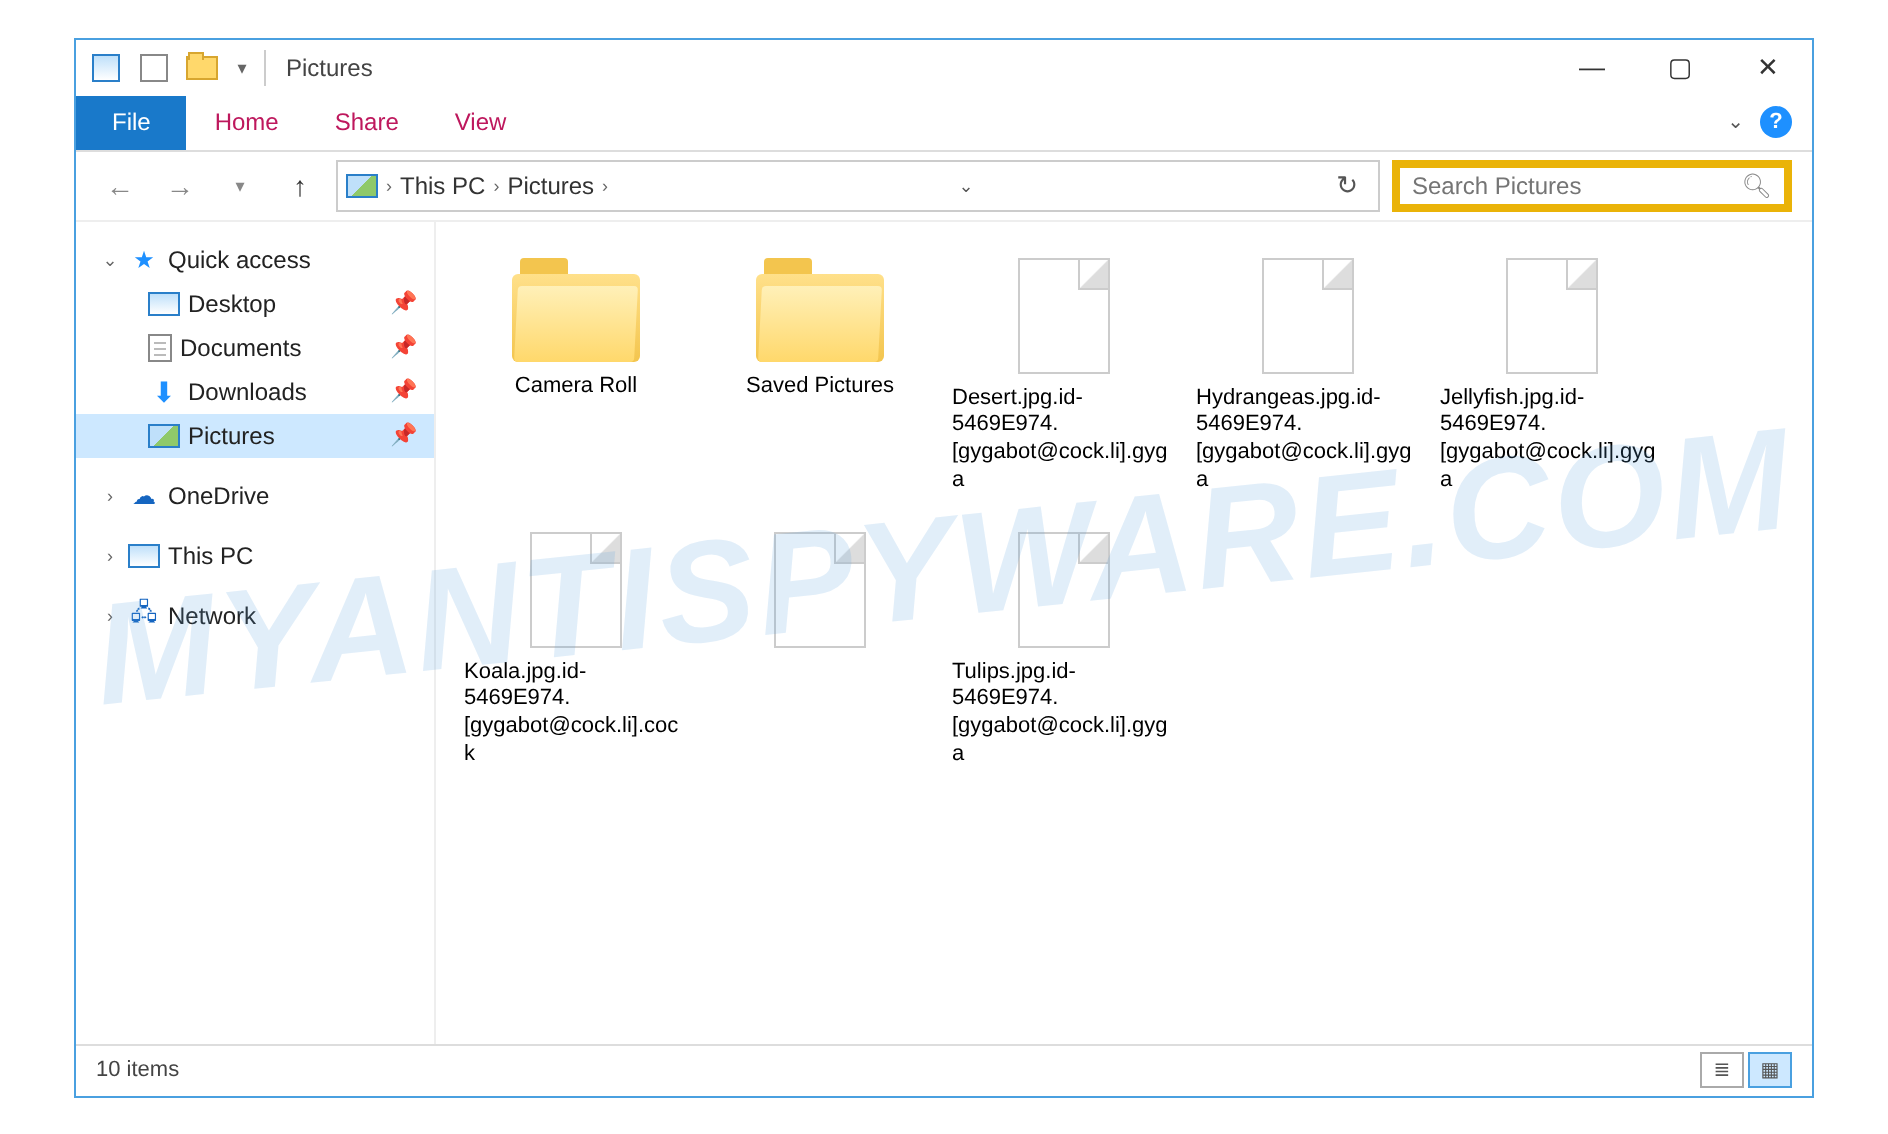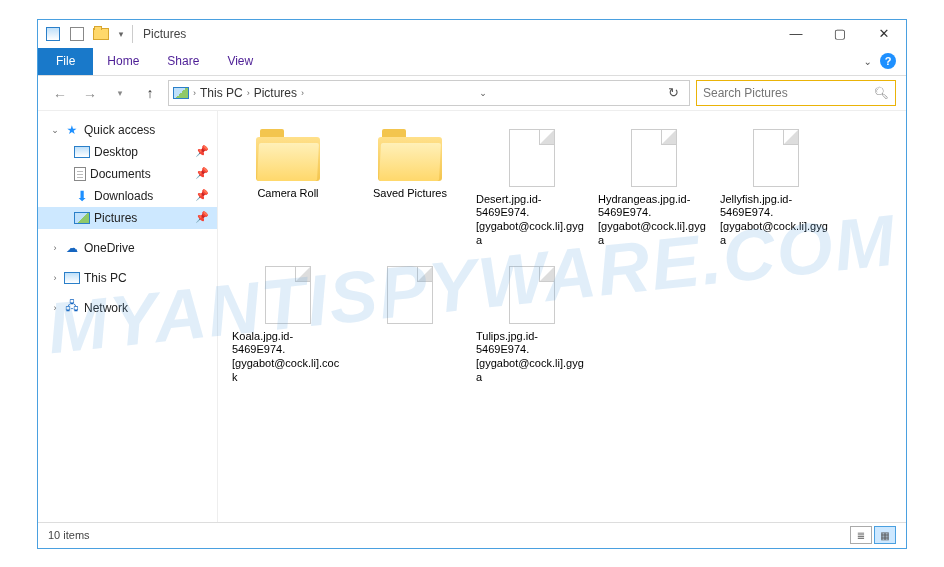--- a/index.html
+++ b/index.html
@@ -15,35 +15,35 @@
 .mini-folder::before { content: ""; position: absolute; top: -3px; left: 0; width: 6px; height: 3px; background: #ffd86b; border: 1px solid #d8a62f; border-bottom: none; }
 .blue-sq { width: 14px; height: 14px; border: 1px solid #2a7fc9; background: linear-gradient(#bfe0fa,#fff); }
 .titlebar .sep { width: 1px; height: 18px; background: #ccc; margin: 0 4px; }
 .titlebar .title-txt { margin-left: 6px; }
 .titlebar .wincontrols { margin-left: auto; display: flex; }
 .titlebar .wincontrols div { width: 44px; height: 28px; display: flex; align-items: center; justify-content: center; font-size: 13px; color: #333; }
 
 
 .ribbon { height: 28px; display: flex; align-items: stretch; border-bottom: 1px solid #ddd; position: relative; }
 .ribbon .file-tab { background: #1979ca; color: #fff; padding: 0 18px; display: flex; align-items: center; font-size: 12px; }
-.ribbon .tab { padding: 0 14px; display: flex; align-items: center; font-size: 12px; color: #4c1d95; }
+.ribbon .tab { padding: 0 14px; display: flex; align-items: center; font-size: 12px; color: #be185d; }
 .ribbon .right { margin-left: auto; display: flex; align-items: center; gap: 8px; padding-right: 10px; }
 .chev { font-size: 10px; color: #555; }
 .help-badge { width: 16px; height: 16px; border-radius: 50%; background: #1e90ff; color: #fff; font-size: 11px; display: flex; align-items: center; justify-content: center; font-weight: bold; }
 
 
 .navrow { height: 34px; display: flex; align-items: center; padding: 4px 10px; gap: 6px; }
 .navbtn { width: 24px; height: 24px; display: flex; align-items: center; justify-content: center; font-size: 14px; color: #888; }
 .navbtn.active { color: #333; }
 .addressbar { flex: 1; height: 26px; border: 1px solid #ccc; display: flex; align-items: center; padding: 0 4px; font-size: 12px; color: #333; gap: 4px; }
 .addressbar .crumb { display: flex; align-items: center; gap: 4px; }
 .addressbar .sm-chev { font-size: 9px; color: #666; }
 .refresh { font-size: 13px; color: #555; margin-left: auto; padding: 0 6px; }
 .dropbtn { padding: 0 6px; color: #555; font-size: 9px; }
-.searchbox { width: 200px; height: 26px; border: 1px solid #eab308; display: flex; align-items: center; padding: 0 6px; font-size: 12px; color: #888; }
+.searchbox { width: 200px; height: 26px; border: 4px solid #eab308; display: flex; align-items: center; padding: 0 6px; font-size: 12px; color: #888; }
 .searchbox input { border: none; outline: none; flex: 1; font-size: 12px; color: #333; }
 .searchbox .mag { color: #888; }
 
 
 .body { flex: 1; display: flex; overflow: hidden; border-top: 1px solid #eee; }
 .sidebar { width: 180px; border-right: 1px solid #eee; padding: 8px 0; font-size: 12px; overflow-y: auto; }
 .tree-item { display: flex; align-items: center; height: 22px; padding-left: 12px; gap: 4px; color: #222; }
 .tree-item.lvl2 { padding-left: 36px; justify-content: space-between; }
 .tree-item.selected { background: #cde8ff; }
 .tree-item .exp { width: 10px; font-size: 9px; color: #666; text-align: center; }

